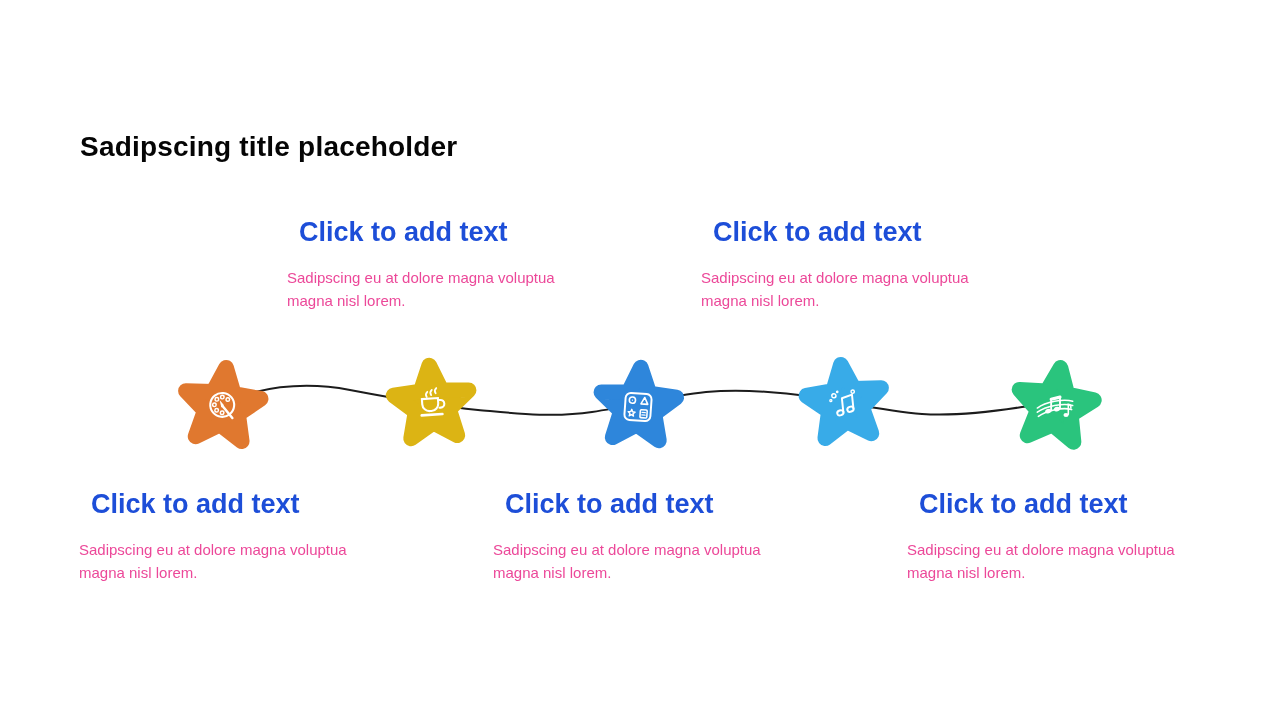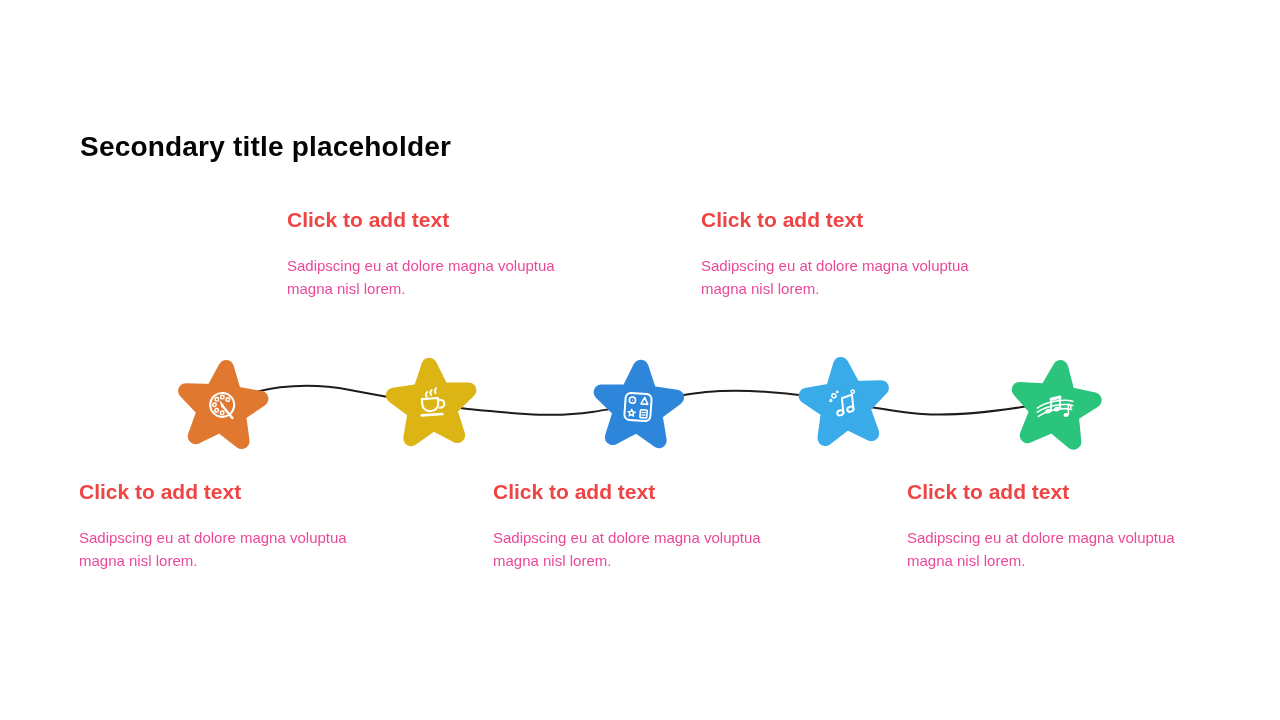--- a/index.html
+++ b/index.html
@@ -17,37 +17,37 @@
   .connector{position:absolute;left:0;top:0;z-index:1;}
   .star{position:absolute;z-index:2;}
   .star svg{display:block;overflow:visible;}
   .star-1{left:170px;top:355px;transform:rotate(6deg);}
   .star-2{left:380px;top:353px;transform:rotate(-4deg);}
   .star-3{left:586px;top:355px;transform:rotate(4deg);}
   .star-4{left:793px;top:352px;transform:rotate(-6deg);}
   .star-5{left:1003px;top:355px;transform:rotate(8deg);}
   .text-block{position:absolute;width:310px;z-index:3;}
   .text-block h2{
-    margin:0;font-size:21px;font-weight:bold;color:#ef4444;line-height:26px;
+    margin:12px;font-size:27px;font-weight:bold;color:#1d4ed8;line-height:26px;
   }
   .text-block p{
     margin:21px 0 0 0;font-size:15px;color:#ec4899;line-height:23px;
   }
   .tb-s2{left:287px;top:207px;}
   .tb-s4{left:701px;top:207px;}
   .tb-s1{left:79px;top:479px;}
   .tb-s3{left:493px;top:479px;}
   .tb-s5{left:907px;top:479px;}
 </style>
 </head>
 <body>
 
 <div class="slide">
 
-  <h1 class="title">Secondary title placeholder</h1>
+  <h1 class="title">Sadipscing title placeholder</h1>
 
   <svg class="connector" width="1280" height="720" viewBox="0 0 1280 720">
     <path d="M 224 402
              C 264 386, 308 382, 350 390
              C 392 398, 436 406, 478 410
              C 512 413, 552 418, 592 412
              C 632 406, 668 396, 706 392
              C 740 389, 772 391, 812 397
              C 846 402, 886 411, 922 414
              C 952 416, 990 412, 1022 407

